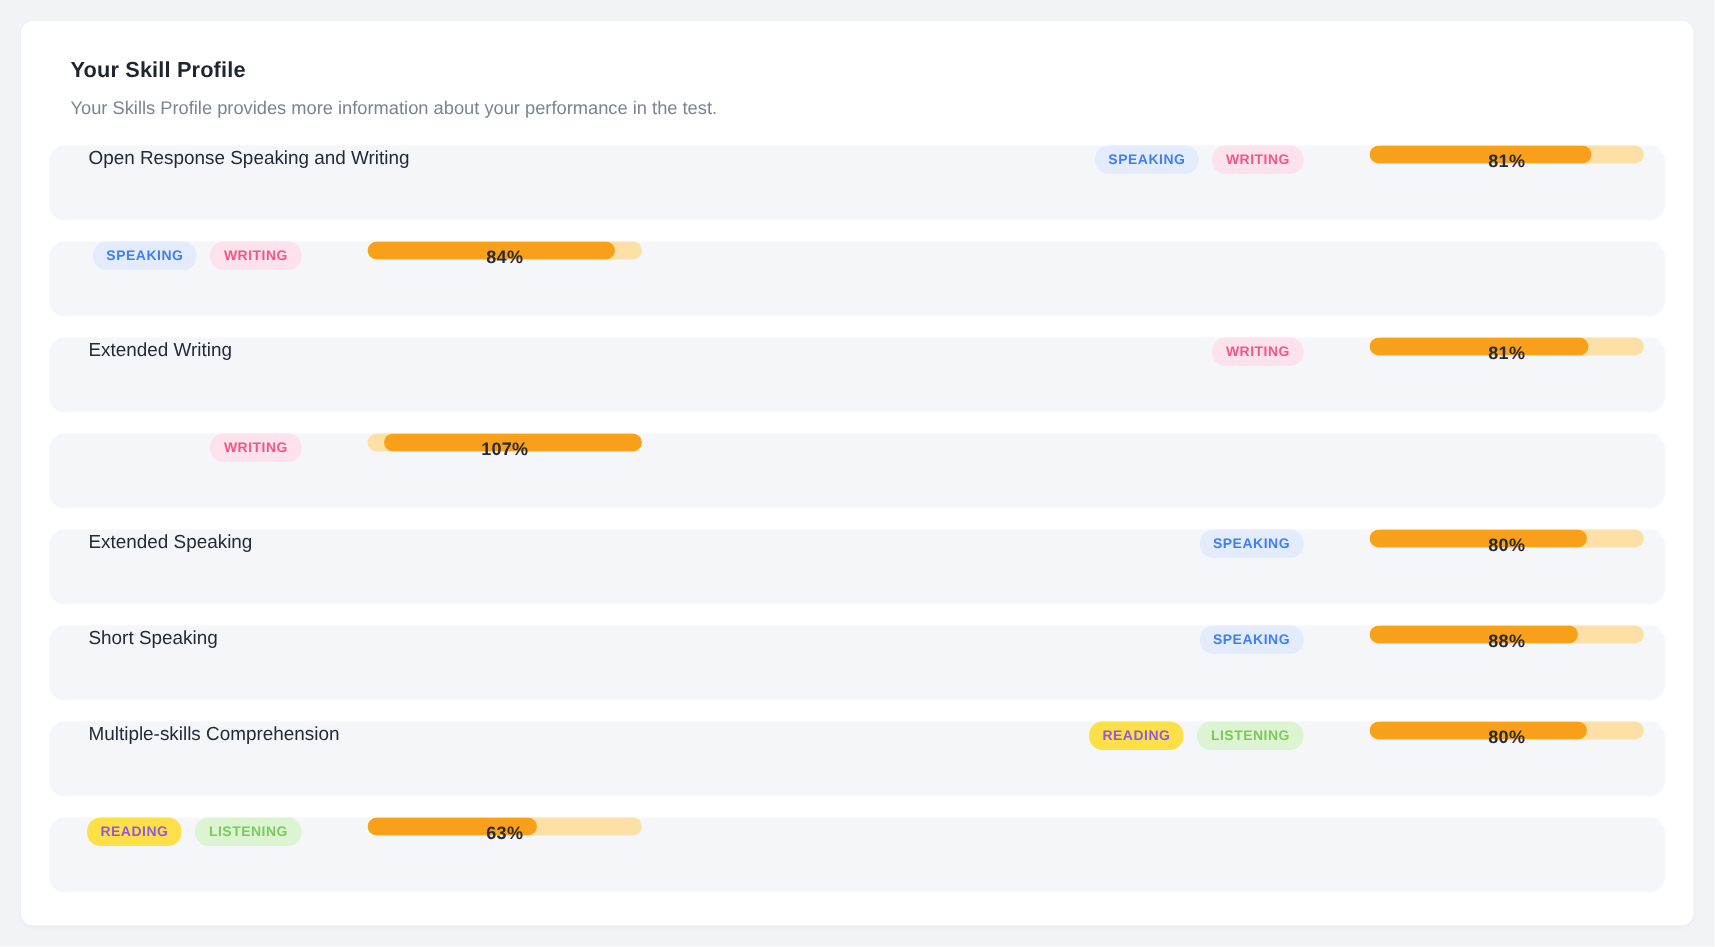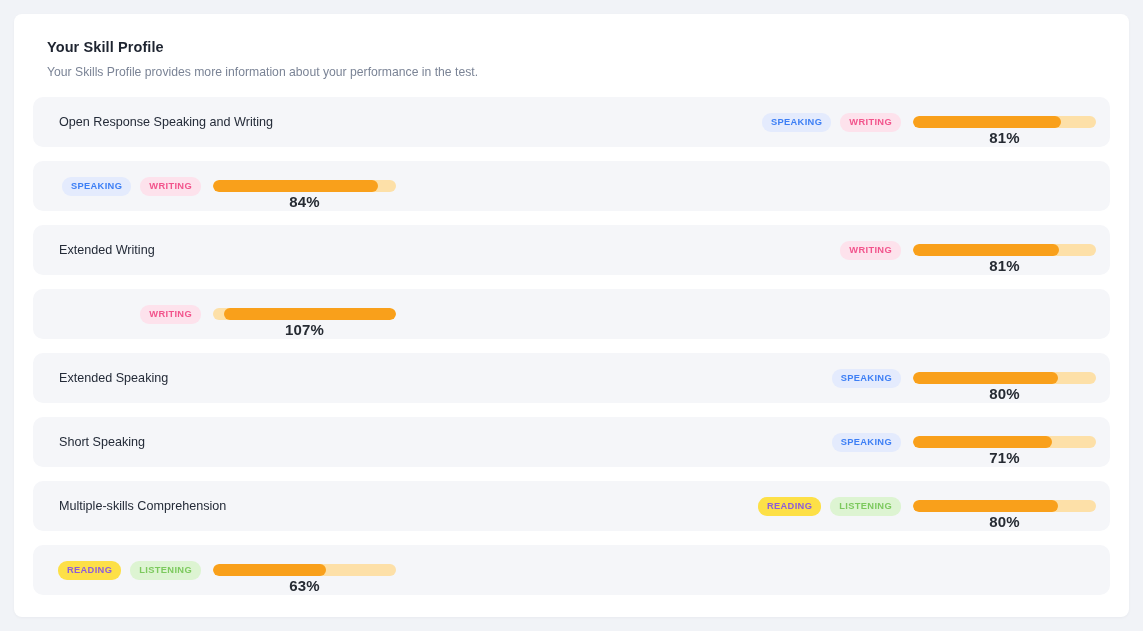--- a/index.html
+++ b/index.html
@@ -51,22 +51,23 @@
   }
 
   .skill-row {
     position: relative;
     height: 50px;
     margin-left: 19px;
     margin-right: 19px;
     background: #f5f6f9;
     border-radius: 10px;
     display: flex;
-    align-items: center;
+    align-items: flex-start;
     margin-bottom: 14px;
+    gap: 32px;
   }
 
   .skill-name {
     font-size: 12.6px;
     color: #242b38;
     padding-left: 26px;
     flex: 1 1 auto;
     white-space: nowrap;
     line-height: 16px;
   }
@@ -115,26 +116,26 @@
   .bar-fill {
     position: absolute;
     top: 0;
     height: 12px;
     background: #f9a01b;
     border-radius: 6px;
   }
   .bar-label {
     position: absolute;
     left: 0;
-    top: 16px;
+    top: 4px;
     width: 100%;
     height: 16px;
     line-height: 12px;
     text-align: center;
-    font-size: 15px;
+    font-size: 12px;
     font-weight: bold;
     color: #262b33;
     letter-spacing: 0.2px;
   }
 </style>
 </head>
 <body>
 
 <div class="card">
 
@@ -206,21 +207,21 @@
       </div>
       <div class="skill-row">
         <div class="skill-name">Short Speaking</div>
         <div class="tags">
           <span class="tag tag-speaking">SPEAKING</span>
         </div>
         <div class="bar-wrap">
           <div class="bar-track">
             <div class="bar-fill" style="width: 76%; left: 0%;"></div>
           </div>
-          <div class="bar-label">71%</div>
+          <div class="bar-label">88%</div>
         </div>
       </div>
       <div class="skill-row">
         <div class="skill-name">Multiple-skills Comprehension</div>
         <div class="tags">
           <span class="tag tag-reading">READING</span>
           <span class="tag tag-listening">LISTENING</span>
         </div>
         <div class="bar-wrap">
           <div class="bar-track">

